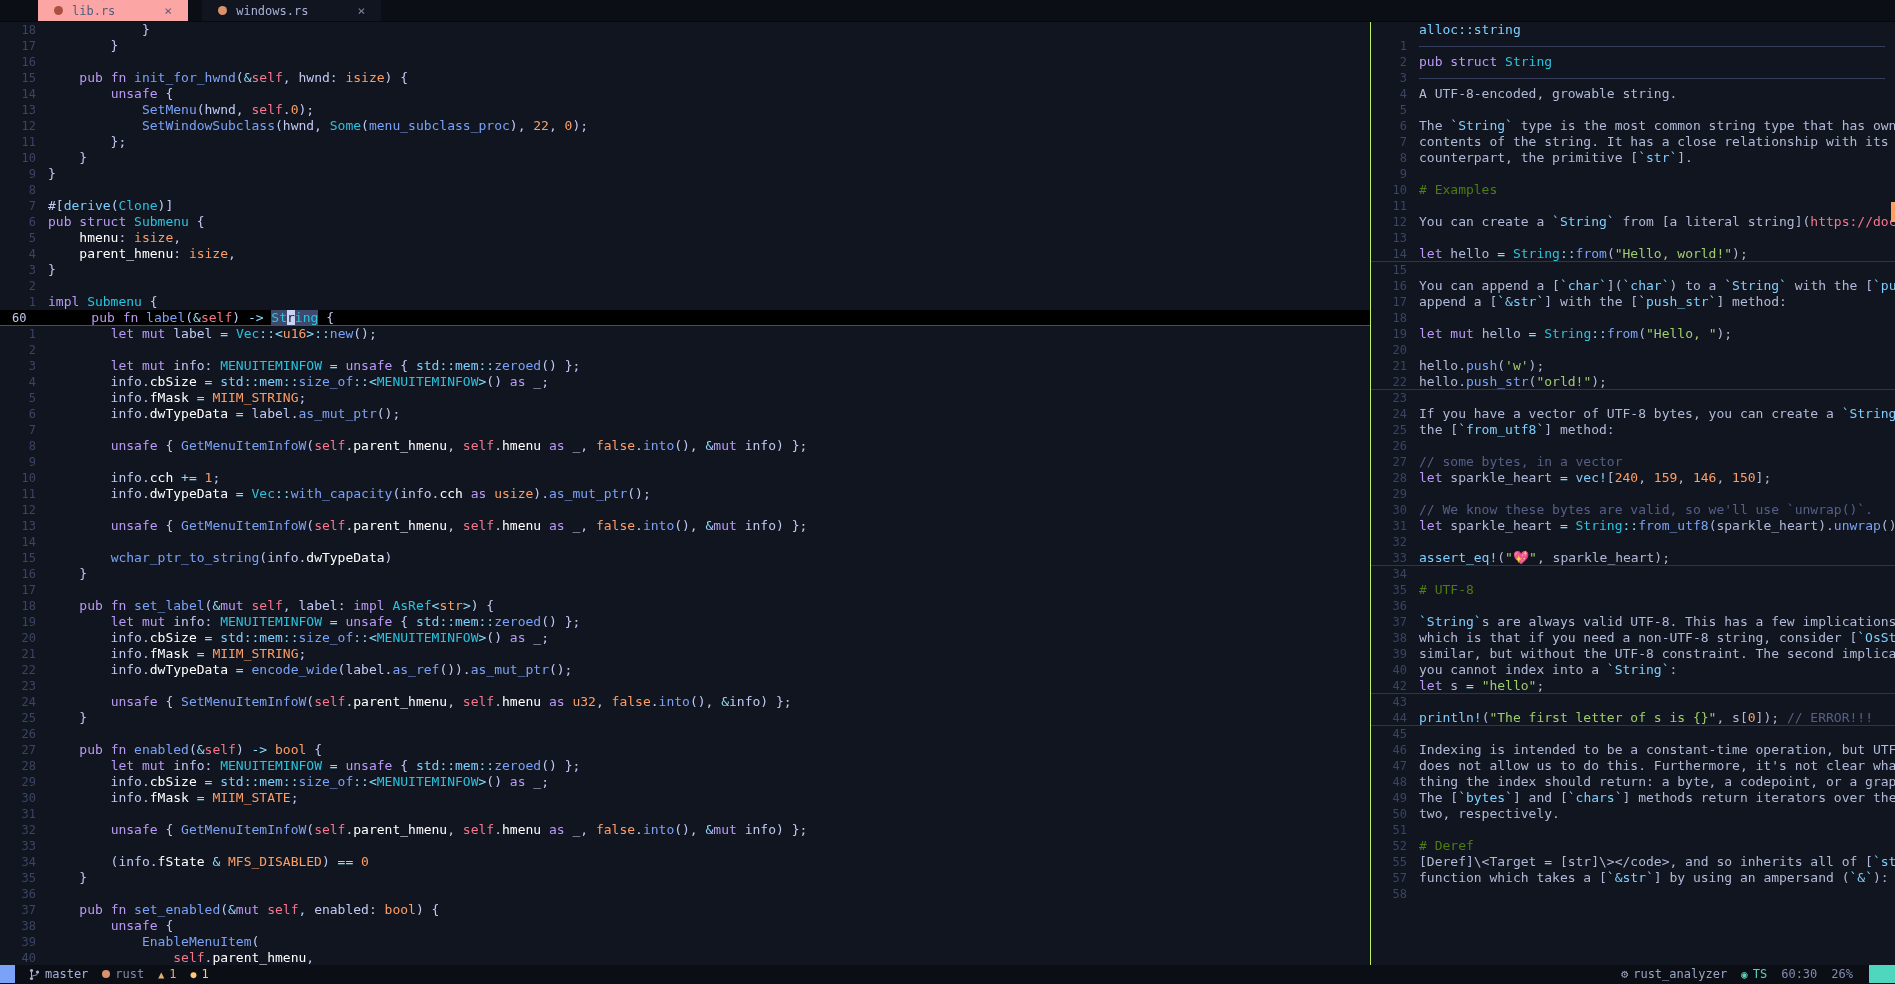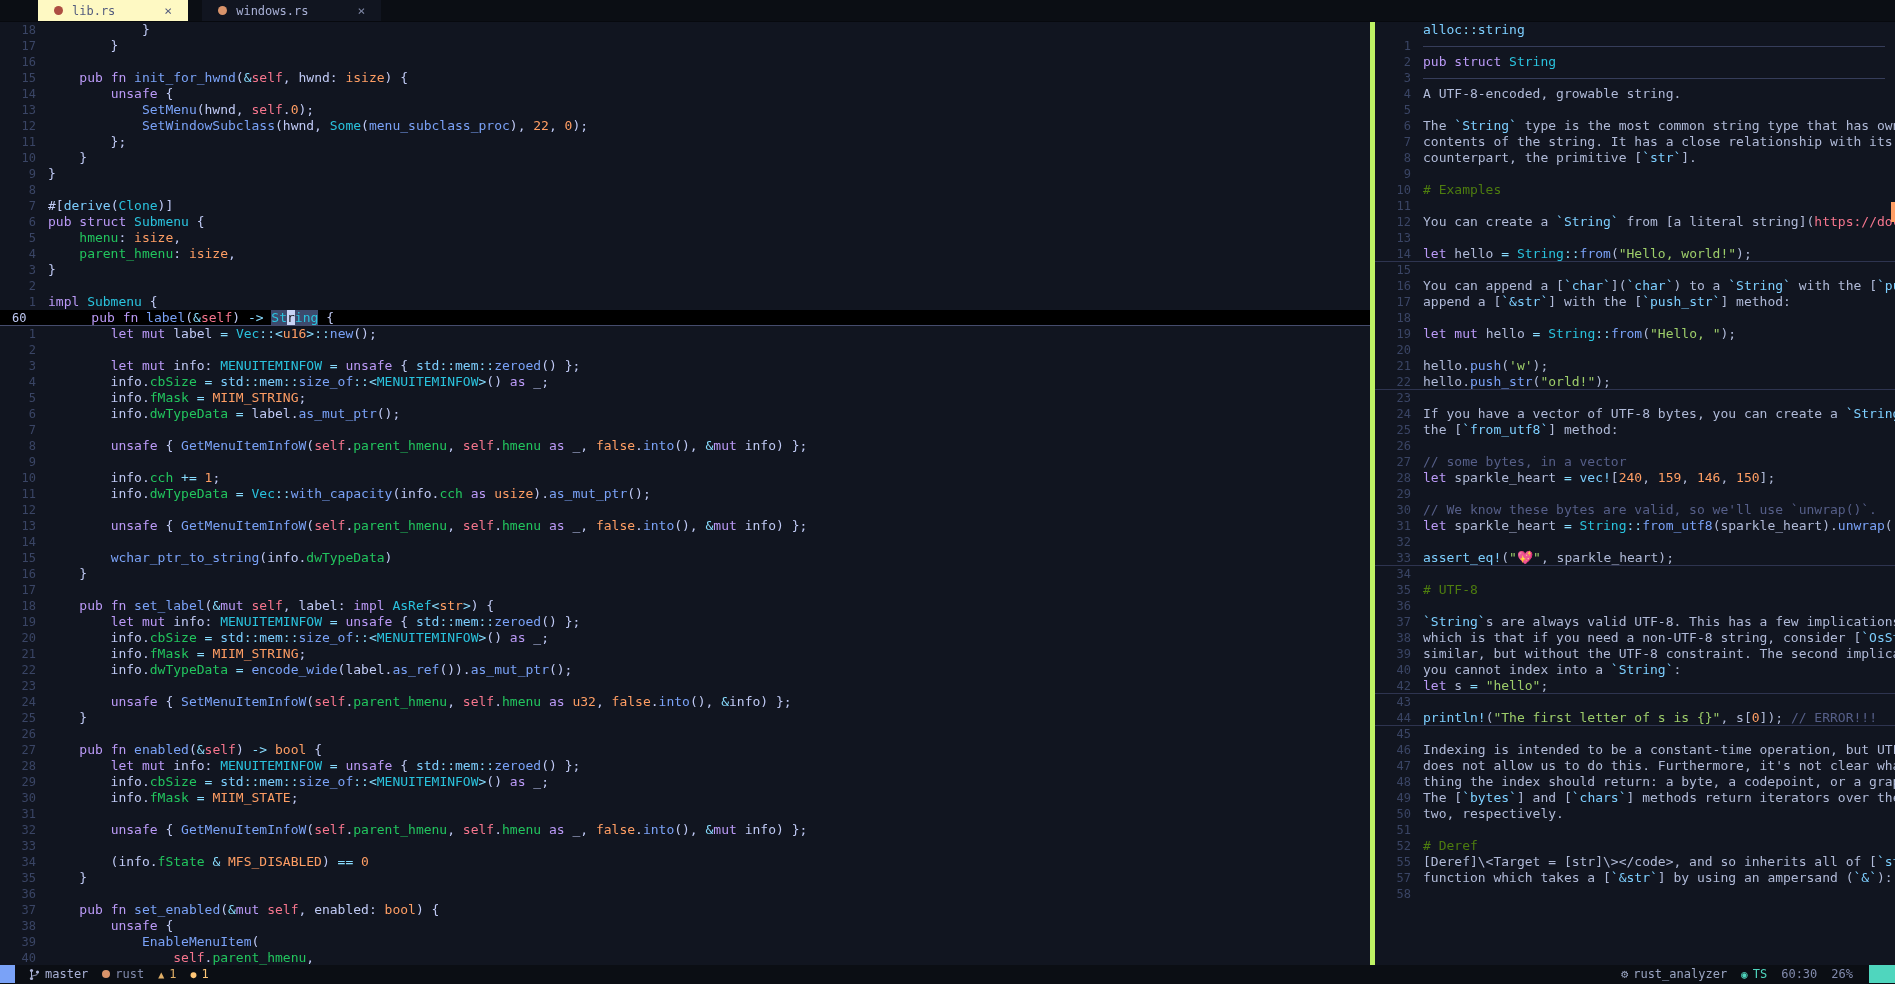--- a/index.html
+++ b/index.html
@@ -1,42 +1,42 @@
 <!DOCTYPE html>
 <html><head>
 <meta charset="utf-8">
 <style>
   html,body{margin:0;padding:0;background:#0b0e14;}
   body{width:1895px;height:984px;overflow:hidden;font-family:"DejaVu Sans Mono",monospace;}
   
   .tabbar{height:22px;background:#0b0e14;display:flex;align-items:stretch;padding-left:38px;box-sizing:border-box;border-bottom:1px solid #07090e;}
-  .tab{display:flex;align-items:center;padding:0 16px;margin-right:14px;font-size:12px;color:#545c7e;background:#fef9c3;gap:9px;cursor:default;}
+  .tab{display:flex;align-items:center;padding:0 16px;margin-right:14px;font-size:12px;color:#545c7e;background:#fca5a5;gap:9px;cursor:default;}
   .tab.active{background:#111520;color:#a9b1d6;}
   .tlabel{margin-right:40px;}
   .tclose{color:#545c7e;font-size:13px;}
   .tab.active .tclose{color:#8089a8;}
   .dot{width:9px;height:9px;border-radius:50%;display:inline-block;}
   .dot-lib{background:#ad4e42;}
   .dot-win{background:#d9936a;}
   .dot-rust{background:#d9936a;width:8px;height:8px;}
   
   .main{display:flex;height:943px;background:#111520;}
   .editor{width:1370px;overflow:hidden;position:relative;}
-  .docs{flex:1;overflow:hidden;position:relative;border-left:5px solid #bef264;background:#111520;}
+  .docs{flex:1;overflow:hidden;position:relative;border-left:1px solid #bef264;background:#111520;}
   
   .row{display:flex;height:16px;line-height:16px;font-size:13px;white-space:pre;}
   .lnum{flex:0 0 36px;text-align:right;padding-right:12px;color:#3a4565;font-size:12px;}
   .lcontent{flex:1;overflow:hidden;position:relative;}
   .row.current{background:#000000;box-shadow:inset 0 -1px 0 #454c6d;gap:12px;}
   .row.current .lnum{color:#c0caf5;text-align:left;padding-left:12px;padding-right:0;}
   .row.sep{box-shadow:inset 0 -1px 0 #2e3450;}
   .hrline{position:absolute;left:0;right:10px;top:8px;height:1px;background:#363d5a;}
   
   .d{color:#c0caf5}.k{color:#bb9af7}.f{color:#7aa2f7}.t{color:#2ac3de}.o{color:#ff9e64}
-  .s{color:#9ece6a}.p{color:#89ddff}.sf{color:#f7768e}.fd{color:#22c55e}.cm{color:#565f89}
+  .s{color:#9ece6a}.p{color:#89ddff}.sf{color:#f7768e}.fd{color:#ffffff}.cm{color:#565f89}
   .m{color:#7dcfff}.ns{color:#7dcfff}.dd{color:#b0bad8}.ic{color:#7dcfff}.hd{color:#4d7c0f}.lk{color:#f7768e}
   .hl{background:#3d4a6d}
   .cur{background:#c8d3f5;color:#16161e}
   .scrollmark{position:absolute;right:0;top:180px;width:4px;height:20px;background:#ff9e64;}
   
   .statusbar{height:18px;background:#0b0e14;display:flex;align-items:center;justify-content:space-between;font-size:12px;color:#828bad;gap:12px;}
   .sb-left,.sb-right{display:flex;align-items:center;height:18px;}
   .sb-left{gap:14px;}
   .sb-right{gap:14px;}
   .mode-block{width:15px;height:18px;background:#7aa2f7;display:inline-block;}

